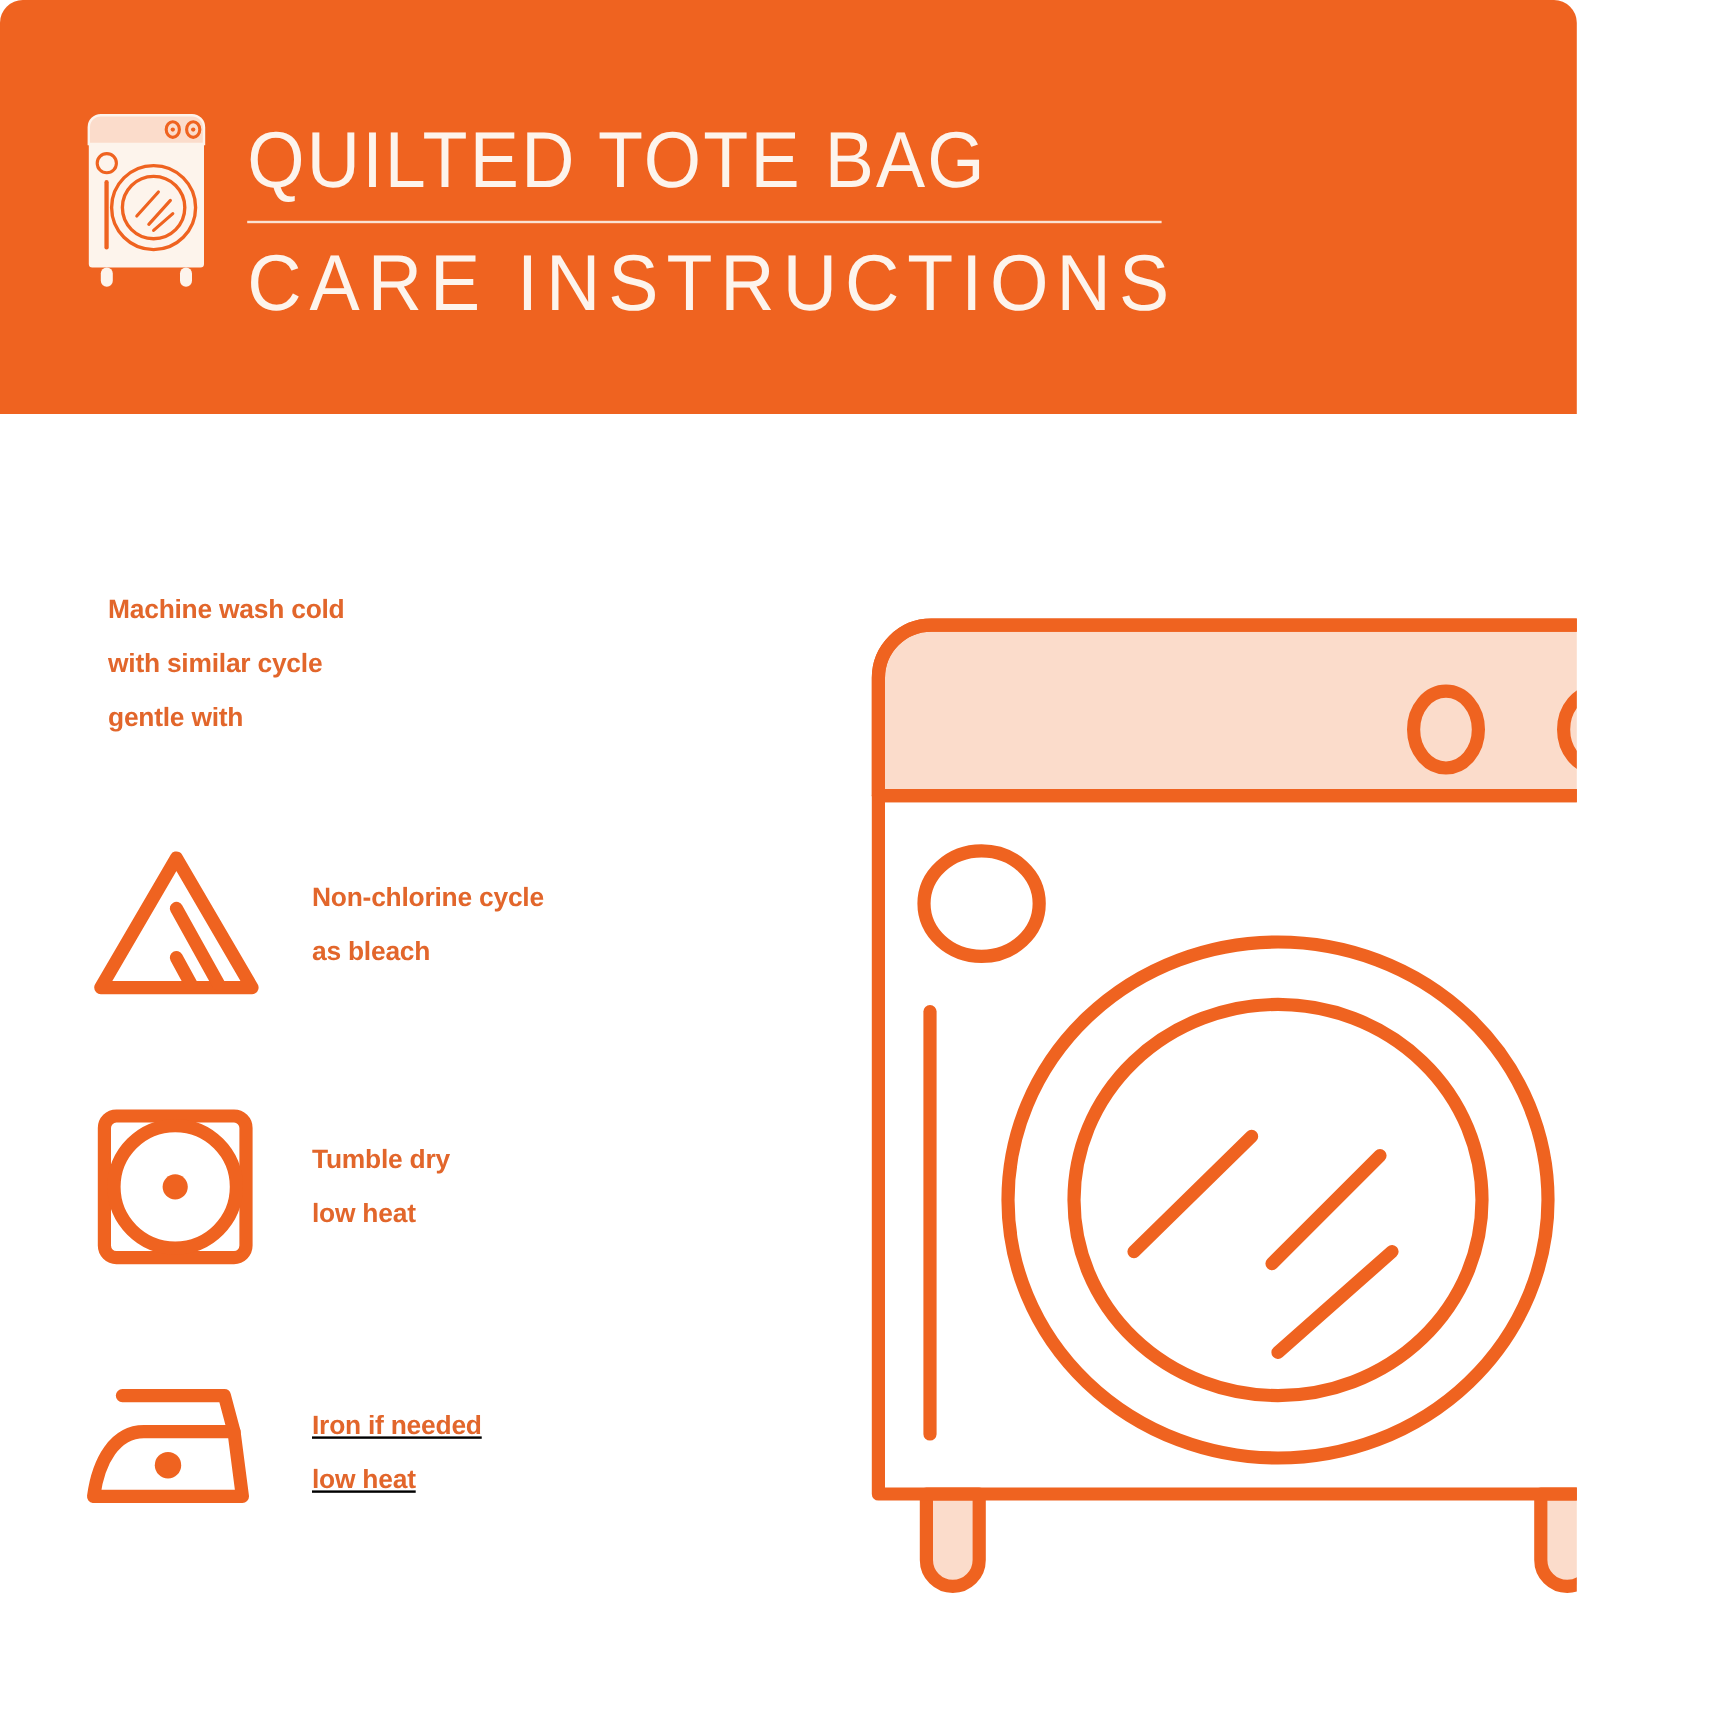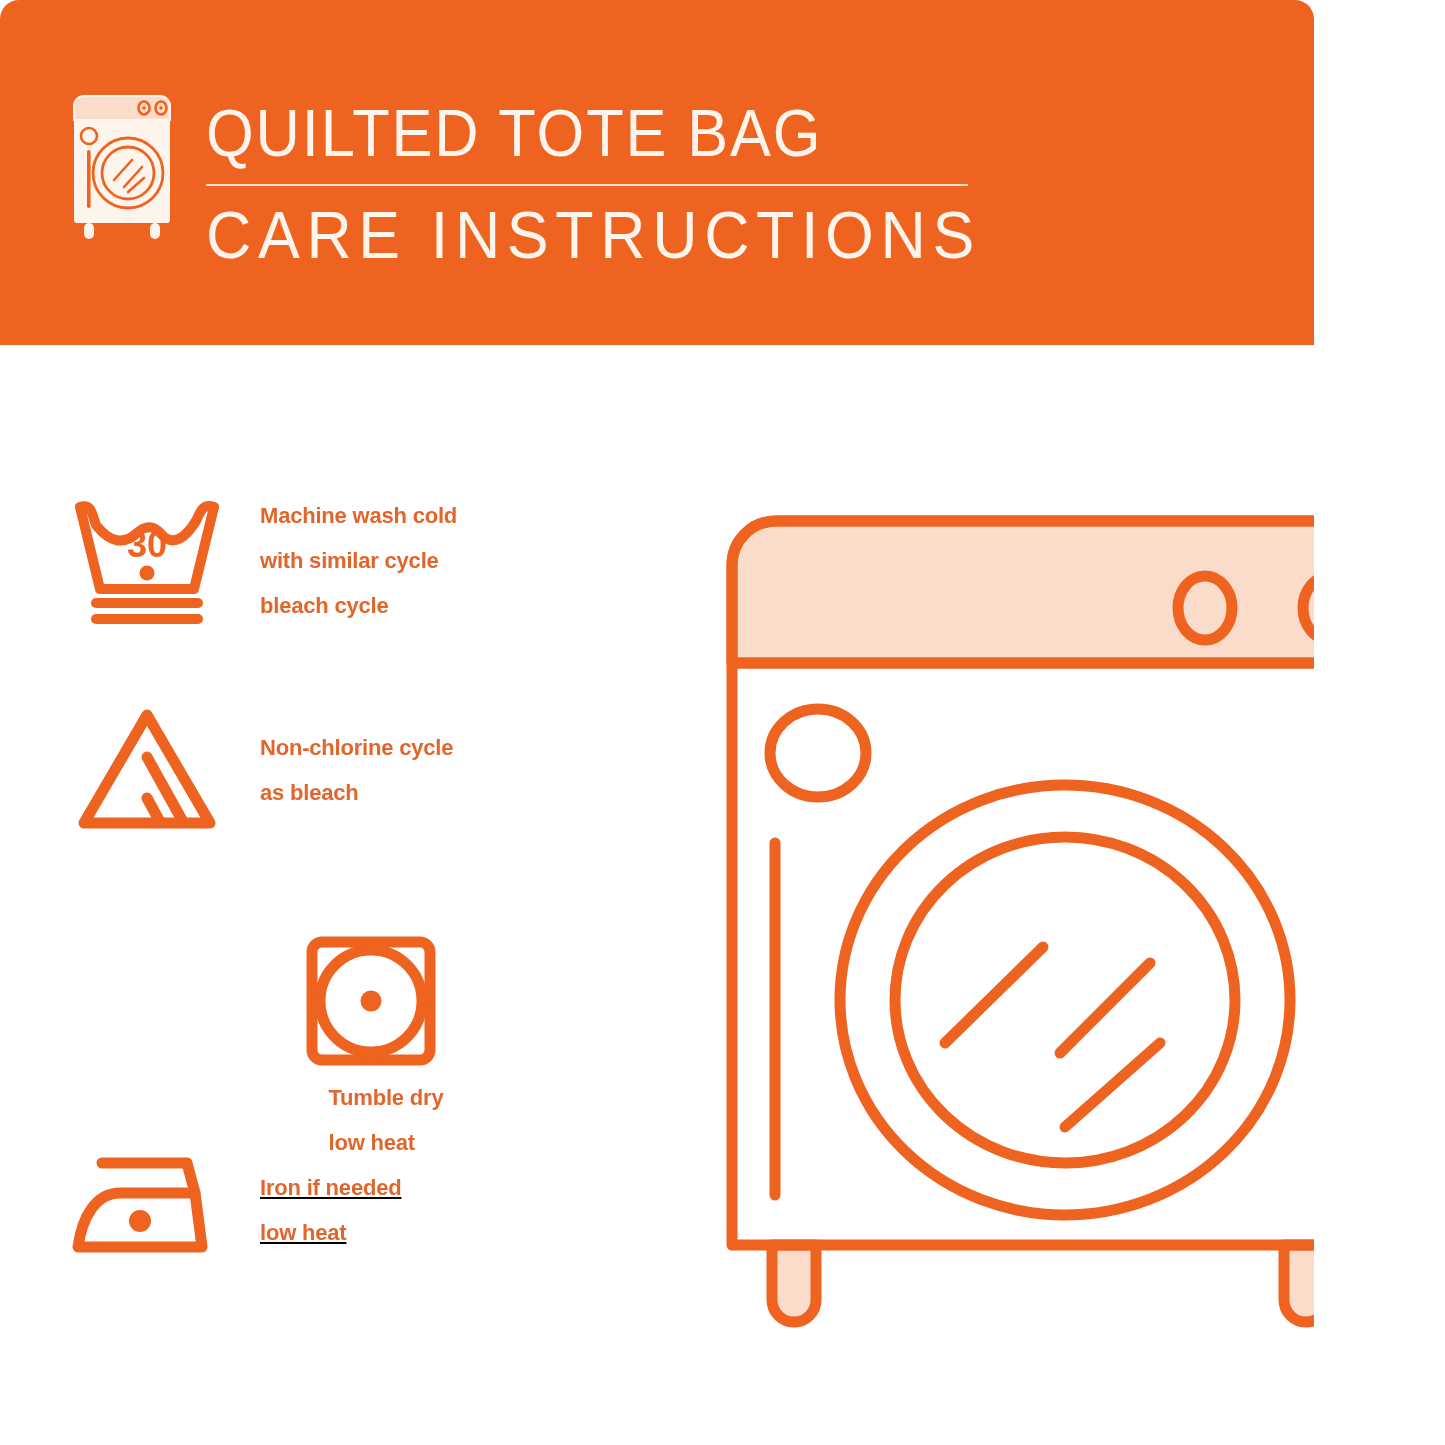--- a/index.html
+++ b/index.html
@@ -84,21 +84,21 @@
   }
   .care-row {
     position: absolute;
     left: 62px;
     display: flex;
     align-items: center;
     width: 620px;
   }
   .care-row-0 { top: 140px; }
   .care-row-1 { top: 350px; }
-  .care-row-2 { top: 580px; flex-direction: column; }
+  .care-row-2 { top: 568px; }
   .care-row-3 { top: 790px; text-decoration: underline; }
 
   .care-symbol {
     width: 170px;
     height: 150px;
     flex: 0 0 auto;
     display: flex;
     align-items: center;
     justify-content: center;
   }
@@ -165,39 +165,24 @@
         <div class="title-divider"></div>
         <div class="title-sub">CARE INSTRUCTIONS</div>
       </div>
 
     </div>
   </div>
 
   <div class="care-list">
 
     <div class="care-row care-row-0">
-      <div class="care-symbol">
-        <svg viewBox="0 0 170 150" width="170" height="150" xmlns="http://www.w3.org/2000/svg">
-          <g fill="none" stroke="#EF6320" stroke-width="10" stroke-linecap="round" stroke-linejoin="round">
-
-            <path d="M18 22 C 30 18 30 30 34 40 C 48 58 62 60 75 48 C 84 40 92 40 100 50 C 112 62 124 52 134 36 C 138 28 140 18 152 22
-                     L 132 104 L 38 104 Z"></path>
-
-            <line x1="34" y1="118" x2="136" y2="118"></line>
-            <line x1="34" y1="134" x2="136" y2="134"></line>
-          </g>
-
-          <text x="85" y="72" text-anchor="middle" font-family="Liberation Sans, sans-serif" font-size="36" font-weight="700" fill="#EF6320">30</text>
-          <circle cx="85" cy="88" r="7.5" fill="#EF6320"></circle>
-        </svg>
-      </div>
       <div class="care-text">
         <span class="ln">Machine wash cold</span>
         <span class="ln">with similar cycle</span>
-        <span class="ln">bleach cycle</span>
+        <span class="ln">gentle with</span>
       </div>
     </div>
 
     <div class="care-row care-row-1">
       <div class="care-symbol">
         <svg viewBox="0 0 170 150" width="170" height="150" xmlns="http://www.w3.org/2000/svg">
           <g fill="none" stroke="#EF6320" stroke-width="11" stroke-linecap="round" stroke-linejoin="round">
             <path d="M85 20 L 148 128 L 22 128 Z"></path>
             <line x1="85" y1="62" x2="120" y2="125"></line>
             <line x1="85" y1="103" x2="97" y2="125"></line>

